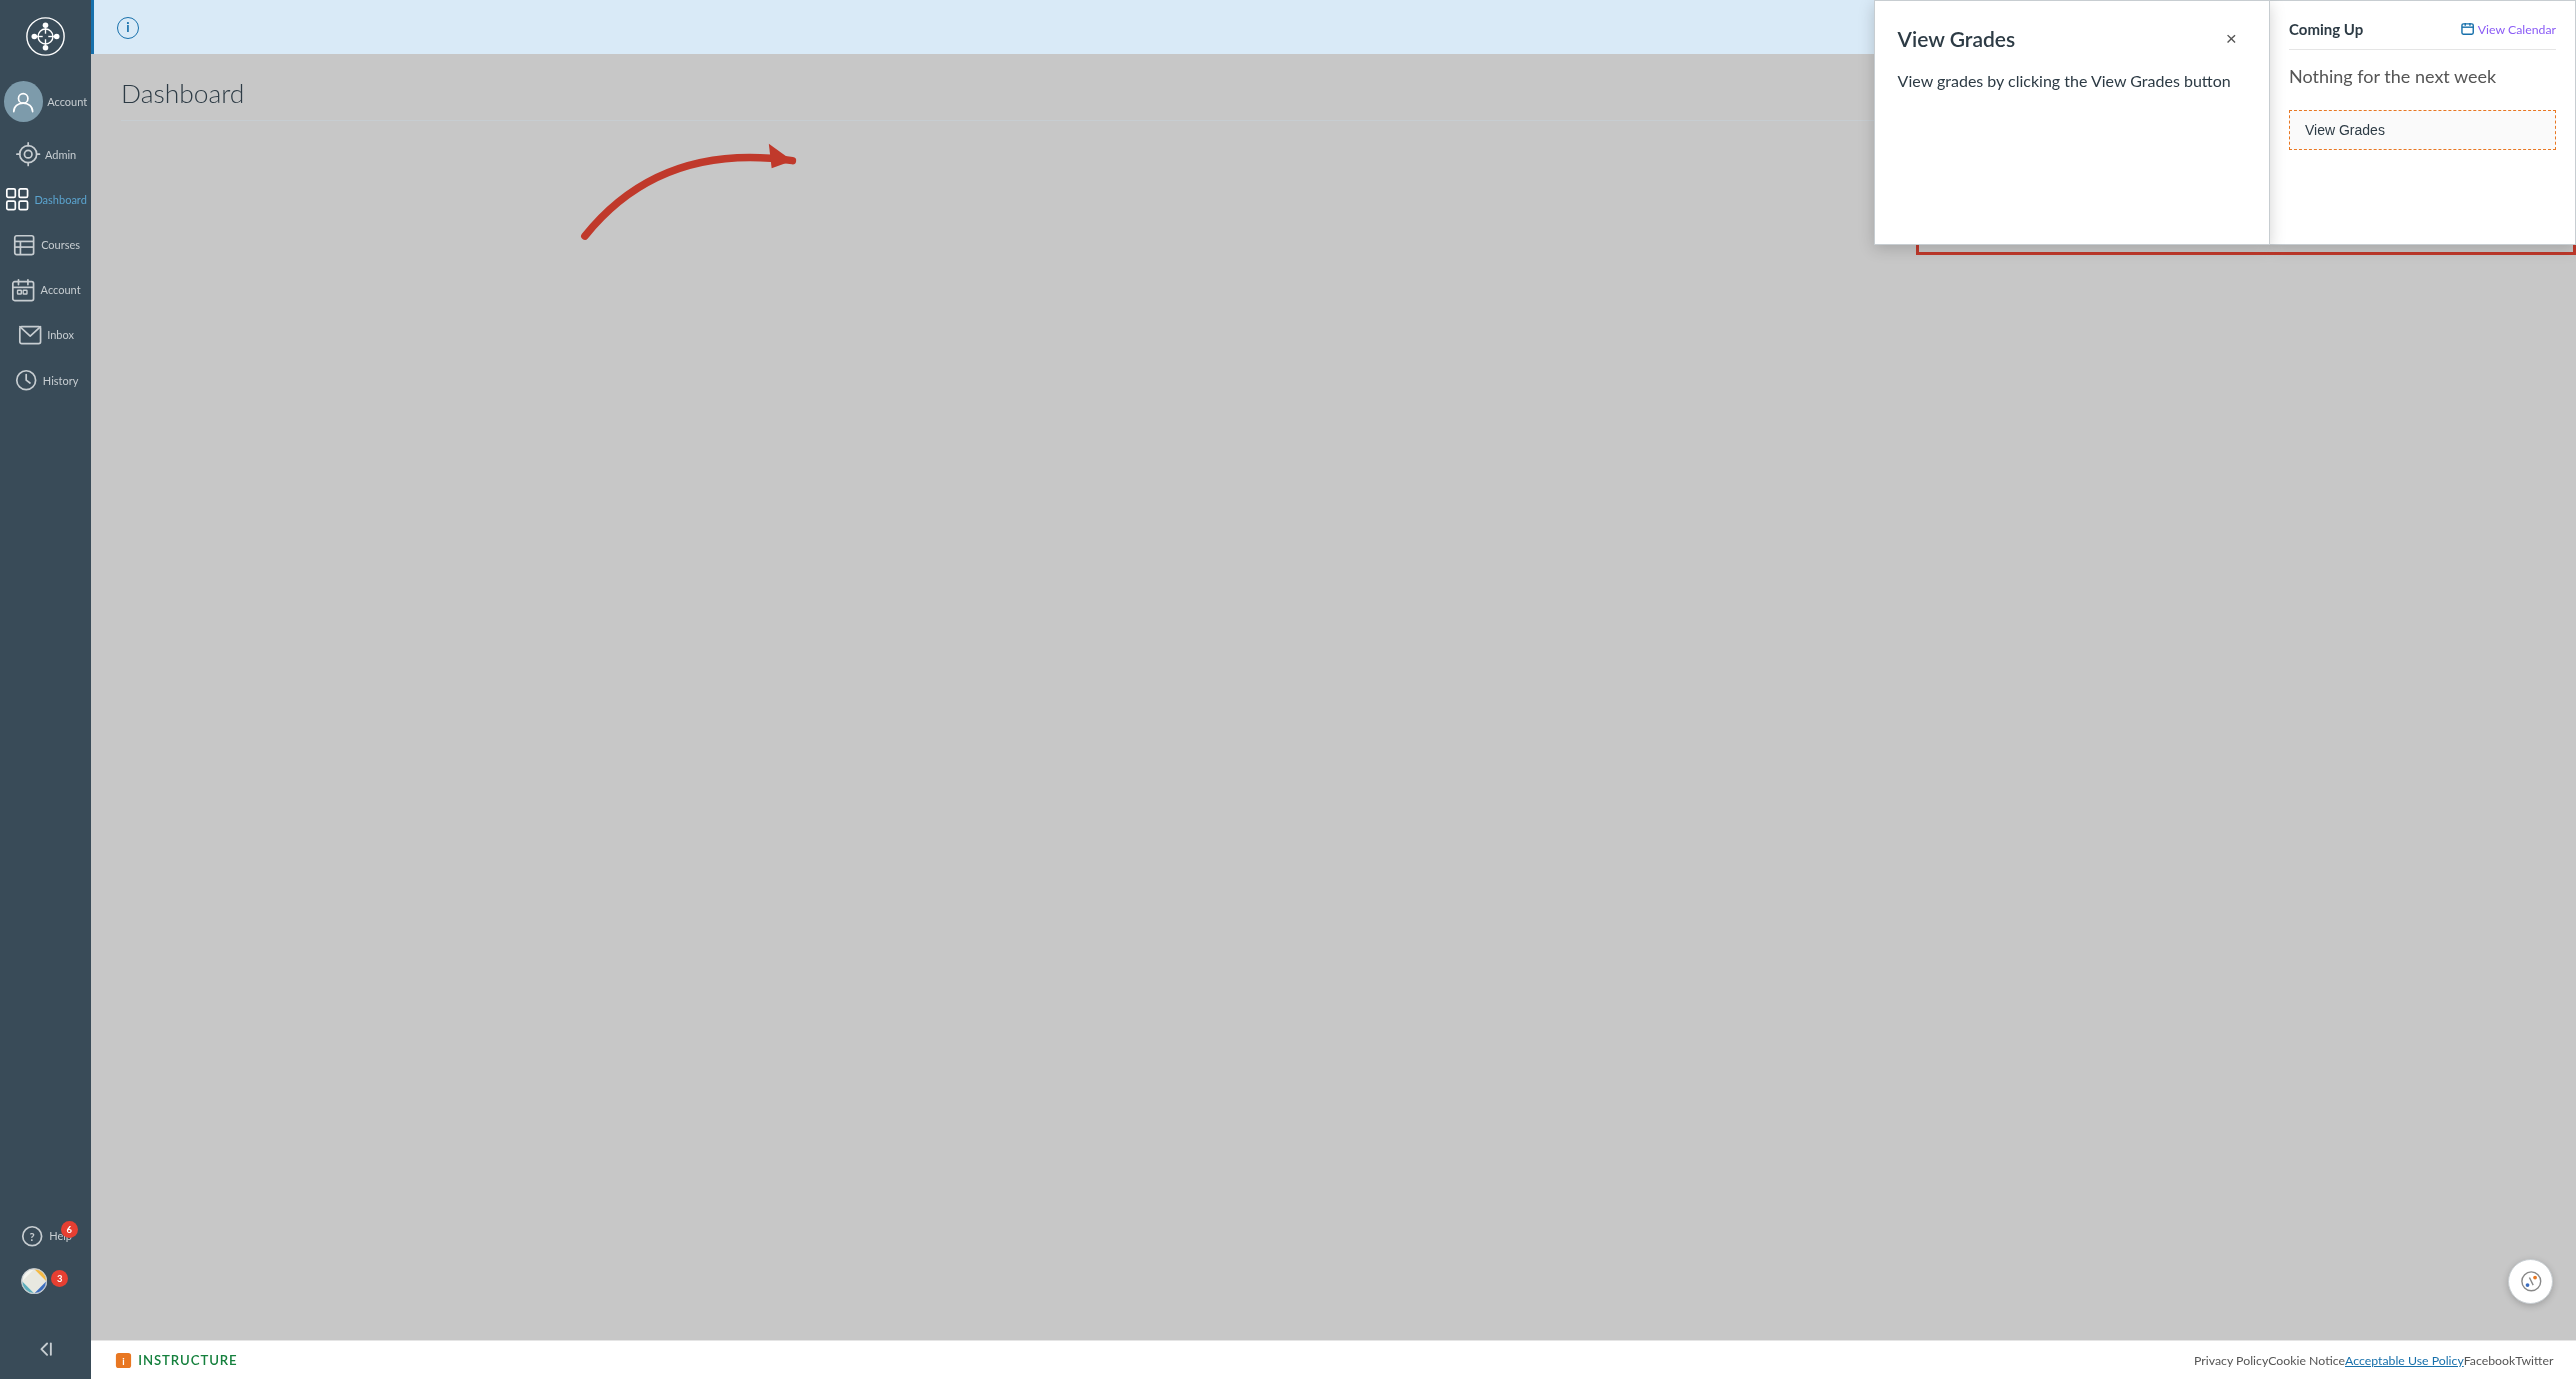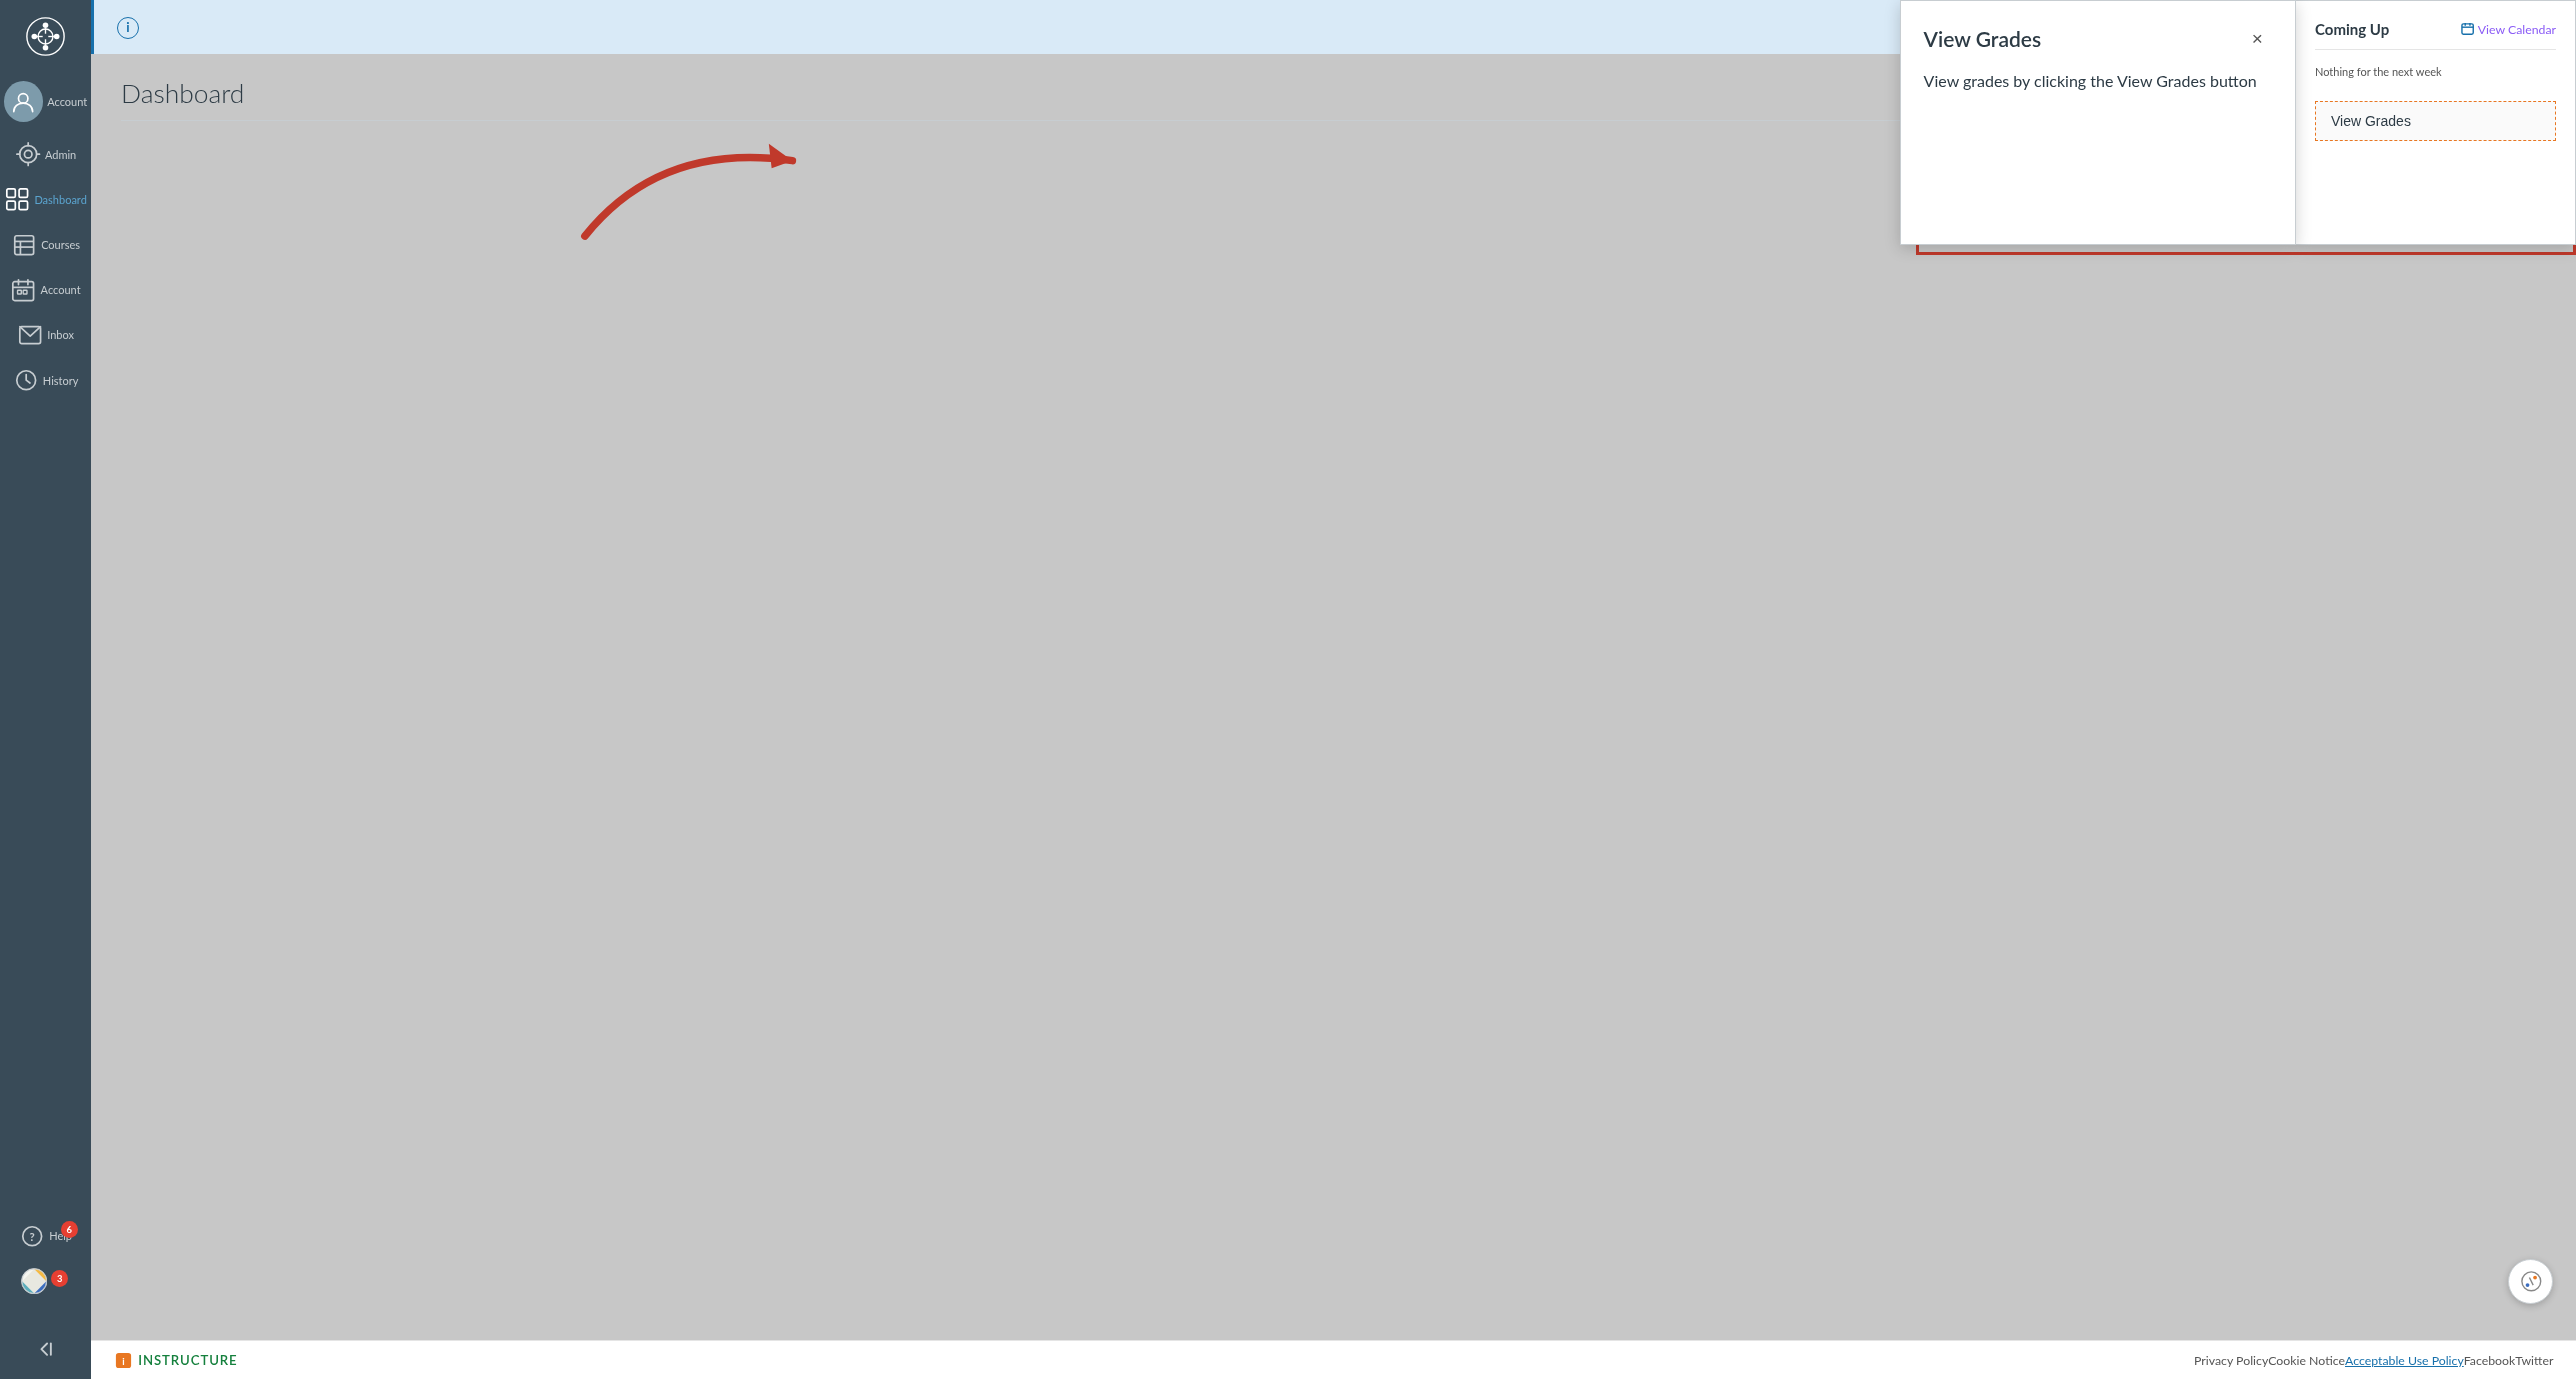--- a/index.html
+++ b/index.html
@@ -227,21 +227,21 @@
       font-size: 16px;
       color: #2d3b45;
       line-height: 1.5;
     }
 
     
     .coming-up-panel {
       background: #fff;
       border: 0.9px solid #c7cdd1;
       box-shadow: 0 3.8px 15px rgba(0,0,0,0.18);
-      width: 280px;
+      width: 306px;
       min-height: 245px;
       padding: 19px;
       border-left: none;
     }
     .coming-up-header {
       display: flex;
       align-items: center;
       justify-content: space-between;
       margin-bottom: 7.5px;
       border-bottom: 0.9px solid #e5e5e5;
@@ -253,21 +253,21 @@
       color: #2d3b45;
     }
     .view-calendar-link {
       color: #8b5cf6;
       font-size: 12.3px;
       text-decoration: none;
       display: flex; align-items: center; gap: 3.8px;
       cursor: pointer;
     }
     .coming-up-nothing {
-      font-size: 11px;
+      font-size: 18px;
       color: #555;
       margin-bottom: 15px;
       padding: 7.5px 0;
     }
     .view-grades-btn-dashed {
       border: 1.9px dashed #e87722;
       background: #fafafa;
       padding: 11.3px 15px;
       font-size: 14px;
       color: #2d3b45;

